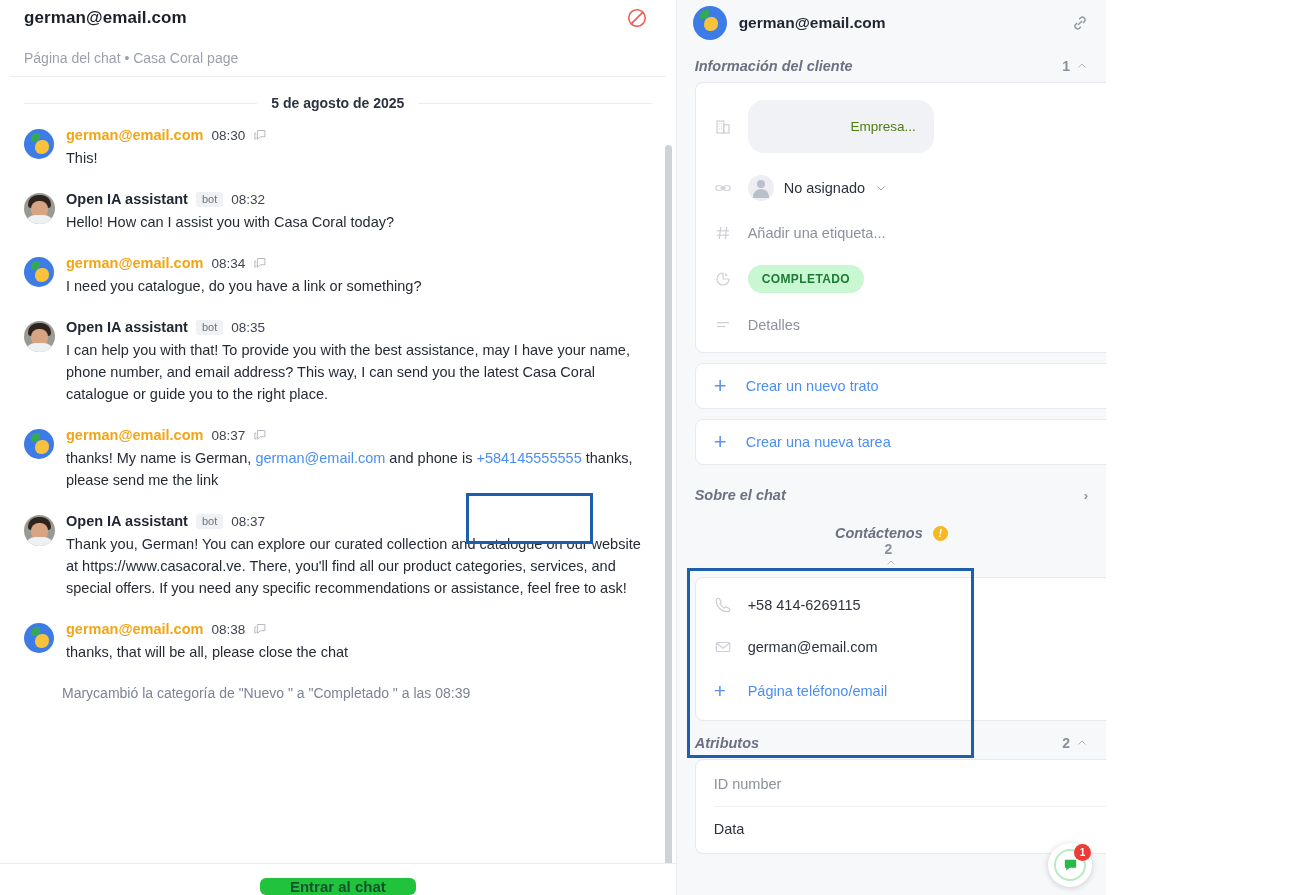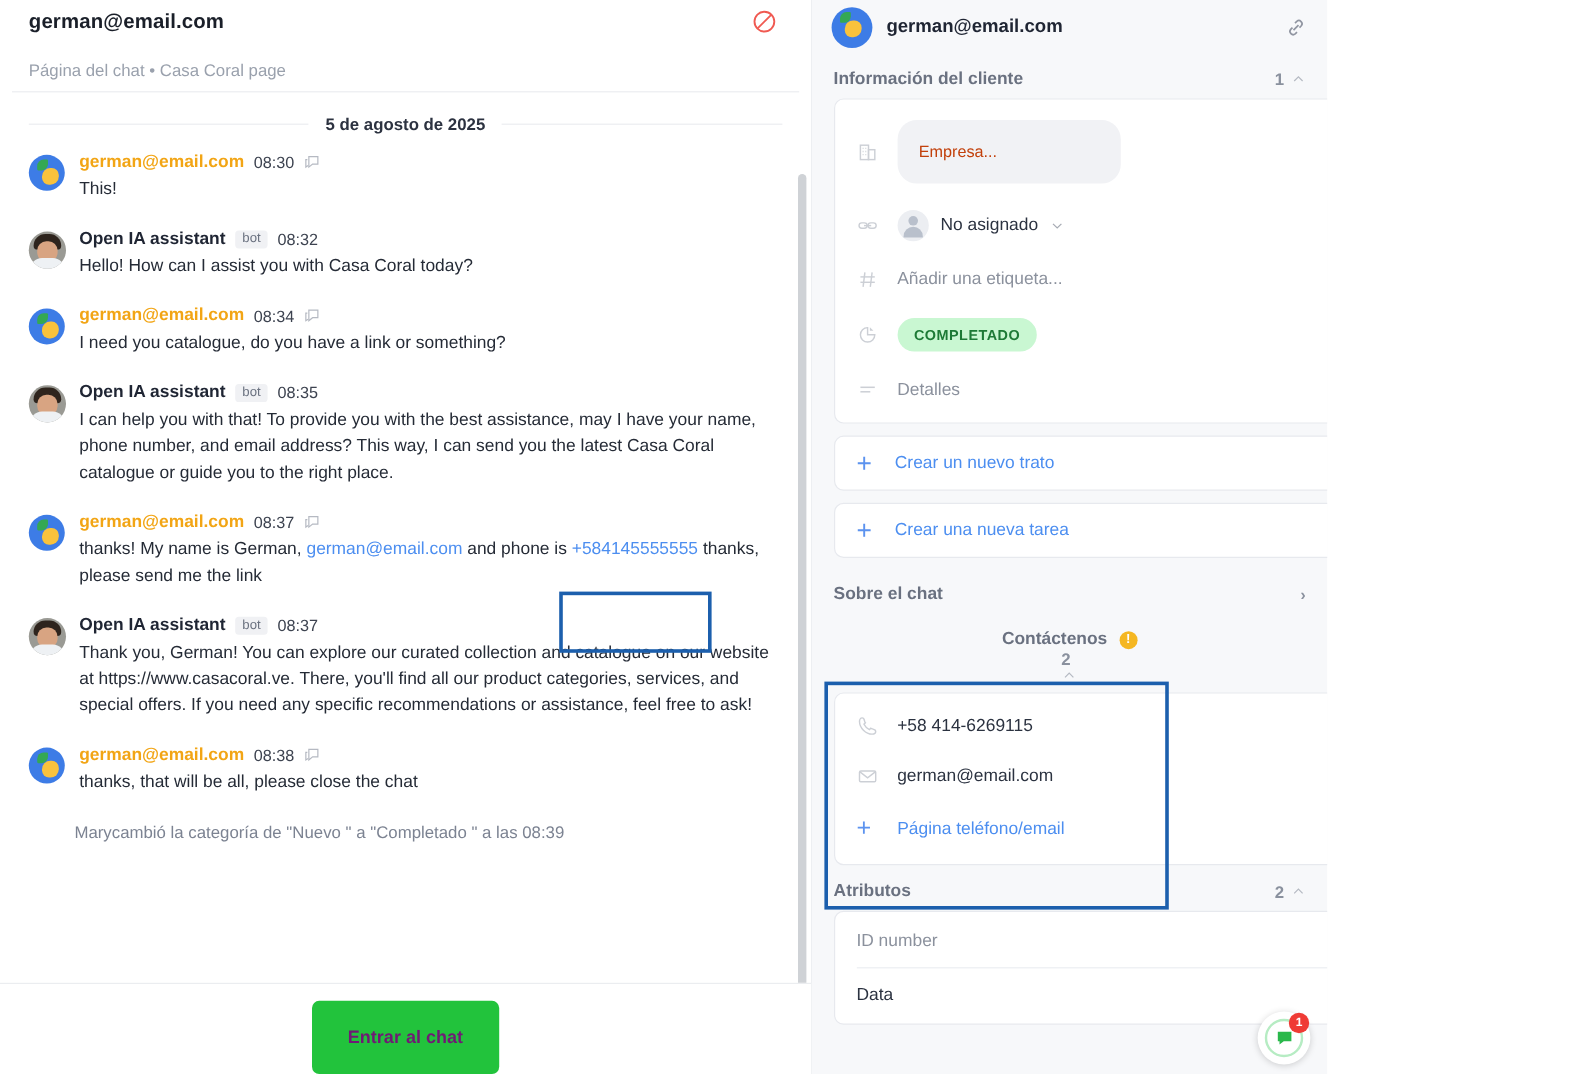--- a/index.html
+++ b/index.html
@@ -86,22 +86,22 @@
   .avatar-bot .shirt{ position:absolute; left:1px; bottom:-2px; width:29px; height:11px; background:#eef1f4; border-radius: 10px 10px 0 0;}
 
   .sysline { font-size: 14px; color: #7c8392; margin: 6px 0 20px 38px; }
 
   .chat-footer {
     flex: 0 0 auto; border-top: 1px solid #ebedf0;
     padding: 14px 0 0 0; display: flex; justify-content: center;
     background: #fff;
   }
   .enter-btn {
-    background: #22c33c; color: #701a75; border: none; border-radius: 6px;
-    font-size: 15px; font-weight: 700; padding: 22px 30px; cursor: pointer;
+    background: #22c33c; color: #14532d; border: none; border-radius: 6px;
+    font-size: 15px; font-weight: 700; padding: 0 30px; cursor: pointer;
     font-family: "Liberation Sans", sans-serif;
   }
   .chat-scrollbar {
     position: absolute; right: 4px; top: 68px; width: 7px; height: 768px;
     background: #cfd2d6; border-radius: 4px;
   }
 
   
   .hl {
     position: absolute; border: 3px solid #1c5fad; pointer-events: none;
@@ -117,41 +117,41 @@
     padding: 4px 16px 0 16px; height: 42px;
   }
   .side-head .avatar-user { width: 34px; height: 34px; }
   .side-head .name { font-size: 15.5px; font-weight: 600; color: #1f2533; flex:1 1 auto;}
   .link-icon { width: 20px; height: 20px; opacity: .65; }
 
   .section-head {
     display: flex; align-items: center; padding: 16px 18px 8px 18px;
     font-size: 14.5px; font-weight: 600; color: #6a7180;
   }
-  .section-head .sh-title { display:flex; align-items:center; gap: 10px; flex: 1 1 auto;}
+  .section-head .sh-title { display:flex; align-items:center; gap: 10px; flex: 1 1 auto; font-style: italic;}
   .section-head .count { font-size: 14px; color: #8a919e; margin-right: 6px;}
   .chev { width: 12px; height: 12px; opacity:.6;}
   .warn-badge {
     width: 15px; height: 15px; border-radius: 50%; background: #f5b722;
     color: #fff; font-size: 11px; font-weight: 700; line-height: 15px;
     text-align: center;
   }
 
   .card {
     background: #ffffff; border: 1px solid #e7e9ee; border-radius: 8px;
     margin: 0 0 0 18px; margin-right: -20px; padding: 6px 0;
   }
   .row {
     display: flex; align-items: center; gap: 14px;
     padding: 11px 18px; min-height: 42px;
   }
   .row .ic { width: 20px; flex: 0 0 20px; opacity: .5; display:flex; align-items:center;}
   .chip-input {
     background: #f1f2f5; border-radius: 16px; padding: 19px 18px;
-    font-size: 13.5px; color: #c2410c; min-width: 186px;
+    font-size: 13.5px; color: #4d7c0f; min-width: 186px; text-align: right;
   }
   .assignee { display:flex; align-items:center; gap: 10px; font-size: 14.5px; color:#2b3240;}
   .av-gray { width: 26px; height: 26px; border-radius: 50%; background:#eceef2; position: relative;}
   .av-gray::before{content:"";position:absolute;left:9px;top:5px;width:8px;height:8px;border-radius:50%;background:#b9c0cc;}
   .av-gray::after{content:"";position:absolute;left:5px;top:14px;width:16px;height:9px;border-radius:8px 8px 0 0;background:#b9c0cc;}
   .placeholder-txt { font-size: 14.5px; color: #8b919d; }
   .value-txt { font-size: 14.5px; color: #2b3240; }
   .status-pill {
     background: #c9f7d2; color: #1d7a36; font-size: 12px; font-weight: 700;
     letter-spacing: .4px; border-radius: 14px; padding: 7px 14px;

